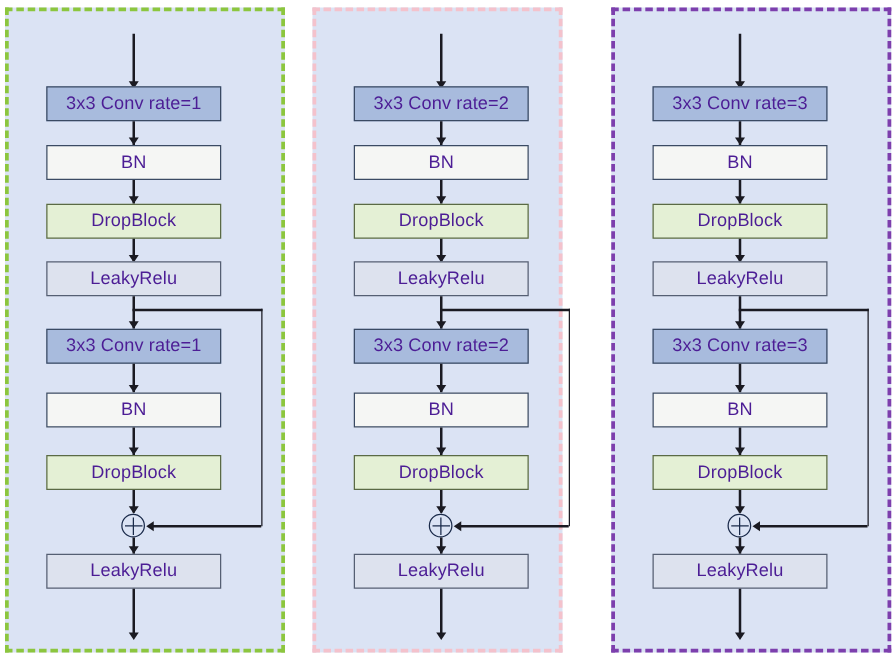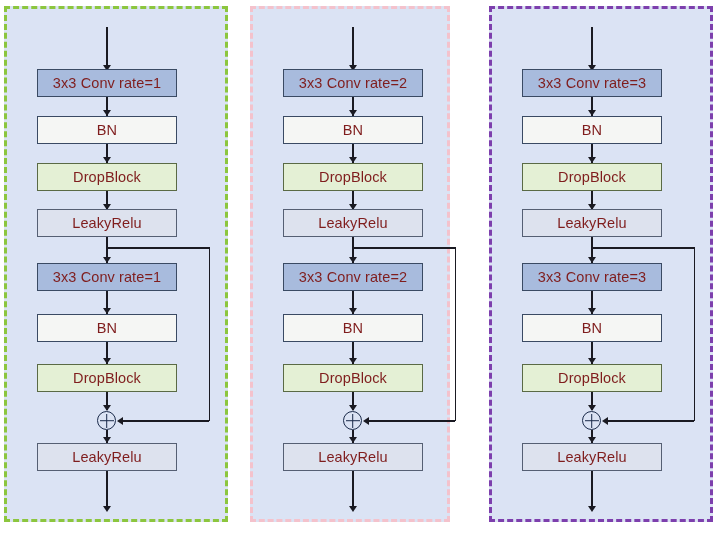--- a/index.html
+++ b/index.html
@@ -23,21 +23,21 @@
 
   .box{
     position:absolute;
     height:28px;
     box-sizing:border-box;
     border:1px solid #44546a;
     display:flex;
     align-items:center;
     justify-content:center;
     font-size:14.5px;
-    color:#7f1d1d;
+    color:#4c1d95;
     letter-spacing:.1px;
     white-space:nowrap;
   }
   .box.conv{background:#a8bbdd;border-color:#3a4a63;}
   .box.bn{background:#f5f6f4;border-color:#3a4a63;}
   .box.drop{background:#e4f0d5;border-color:#5a6a45;}
   .box.relu{background:#dde2ee;border-color:#555f73;}
 
   .vline{position:absolute;width:1.5px;background:#1a1a22;}
   .hline{position:absolute;height:1.5px;background:#1a1a22;}

